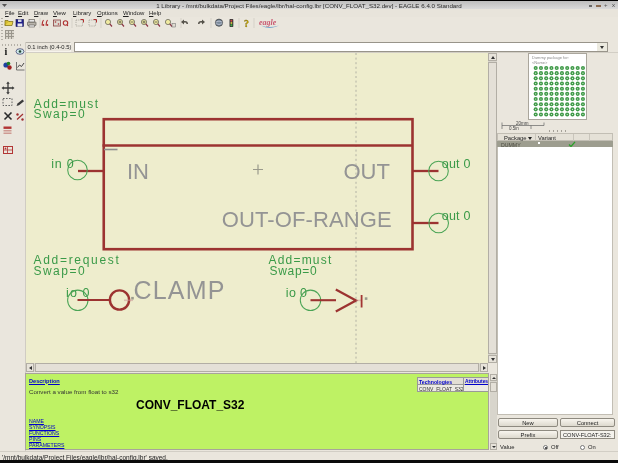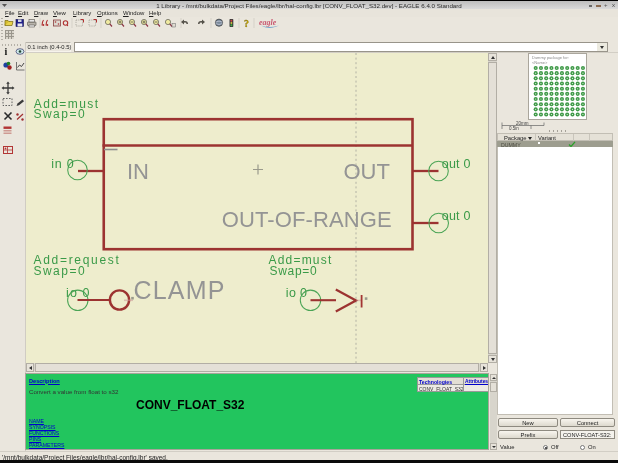--- a/index.html
+++ b/index.html
@@ -484,21 +484,21 @@
   <div class="abs" style="left:63px;top:377px;width:55px;height:9px;background:#f4f2ec;border:1px solid #8e8a80;font-size:5.6px;color:#222;line-height:8.5px;padding-left:2px;">CONV-FLOAT-S32:</div>
 
   <span class="abs" style="left:3px;top:391px;font-size:5.8px;color:#222;">Value</span>
   <span class="abs" style="left:46px;top:392px;width:5px;height:5px;border:1px solid #777;border-radius:50%;background:#fff;"></span>
   <span class="abs" style="left:47.5px;top:393.5px;width:2px;height:2px;border-radius:50%;background:#222;"></span>
   <span class="abs" style="left:54px;top:391px;font-size:5.8px;color:#222;">Off</span>
   <span class="abs" style="left:83px;top:392px;width:5px;height:5px;border:1px solid #777;border-radius:50%;background:#fff;"></span>
   <span class="abs" style="left:91px;top:391px;font-size:5.8px;color:#222;">On</span>
 </div>
 
-<div class="abs" style="left:25px;top:373px;width:464px;height:77px;background:#22c55e;border:1px solid #a8a49a;overflow:hidden;">
+<div class="abs" style="left:25px;top:373px;width:464px;height:77px;background:#bef264;border:1px solid #a8a49a;overflow:hidden;">
   <div class="abs" style="left:3px;top:3.5px;font-size:5.6px;color:#0000cc;font-weight:bold;text-decoration:underline;">Description</div>
   <div class="abs" style="left:3px;top:14.3px;font-size:6.2px;color:#333;">Convert a value from float to s32</div>
   <div class="abs" style="left:110px;top:24px;font-size:12px;font-weight:bold;color:#000;">CONV_FLOAT_S32</div>
   <div class="abs" style="left:3px;top:44.3px;font-size:5.2px;line-height:6.05px;color:#0000cc;text-decoration:underline;">NAME<br>SYNOPSIS<br>FUNCTIONS<br>PINS<br>PARAMETERS<br>LICENSE</div>
 
   <div class="abs" style="left:391px;top:3px;width:75px;height:15px;font-size:5.2px;white-space:nowrap;">
     <div class="abs" style="left:0;top:0;width:47px;height:8px;background:#e2ded4;border:1px solid #999;color:#0000cc;font-weight:bold;text-decoration:underline;padding:0.5px 0 0 1px;">Technologies</div>
     <div class="abs" style="left:47px;top:0;width:28px;height:8px;background:#e2ded4;border:1px solid #999;border-left:none;color:#0000cc;font-weight:bold;text-decoration:underline;padding:0.5px 0 0 1px;font-size:4.9px;">Attributes</div>
     <div class="abs" style="left:0;top:8px;width:47px;height:7px;background:#eceae4;border:1px solid #999;border-top:none;color:#333;padding:0.5px 0 0 1px;font-size:5px;overflow:hidden;">CONV_FLOAT_S32</div>
     <div class="abs" style="left:47px;top:8px;width:28px;height:7px;background:#eceae4;border:1px solid #999;border-top:none;border-left:none;"></div>

